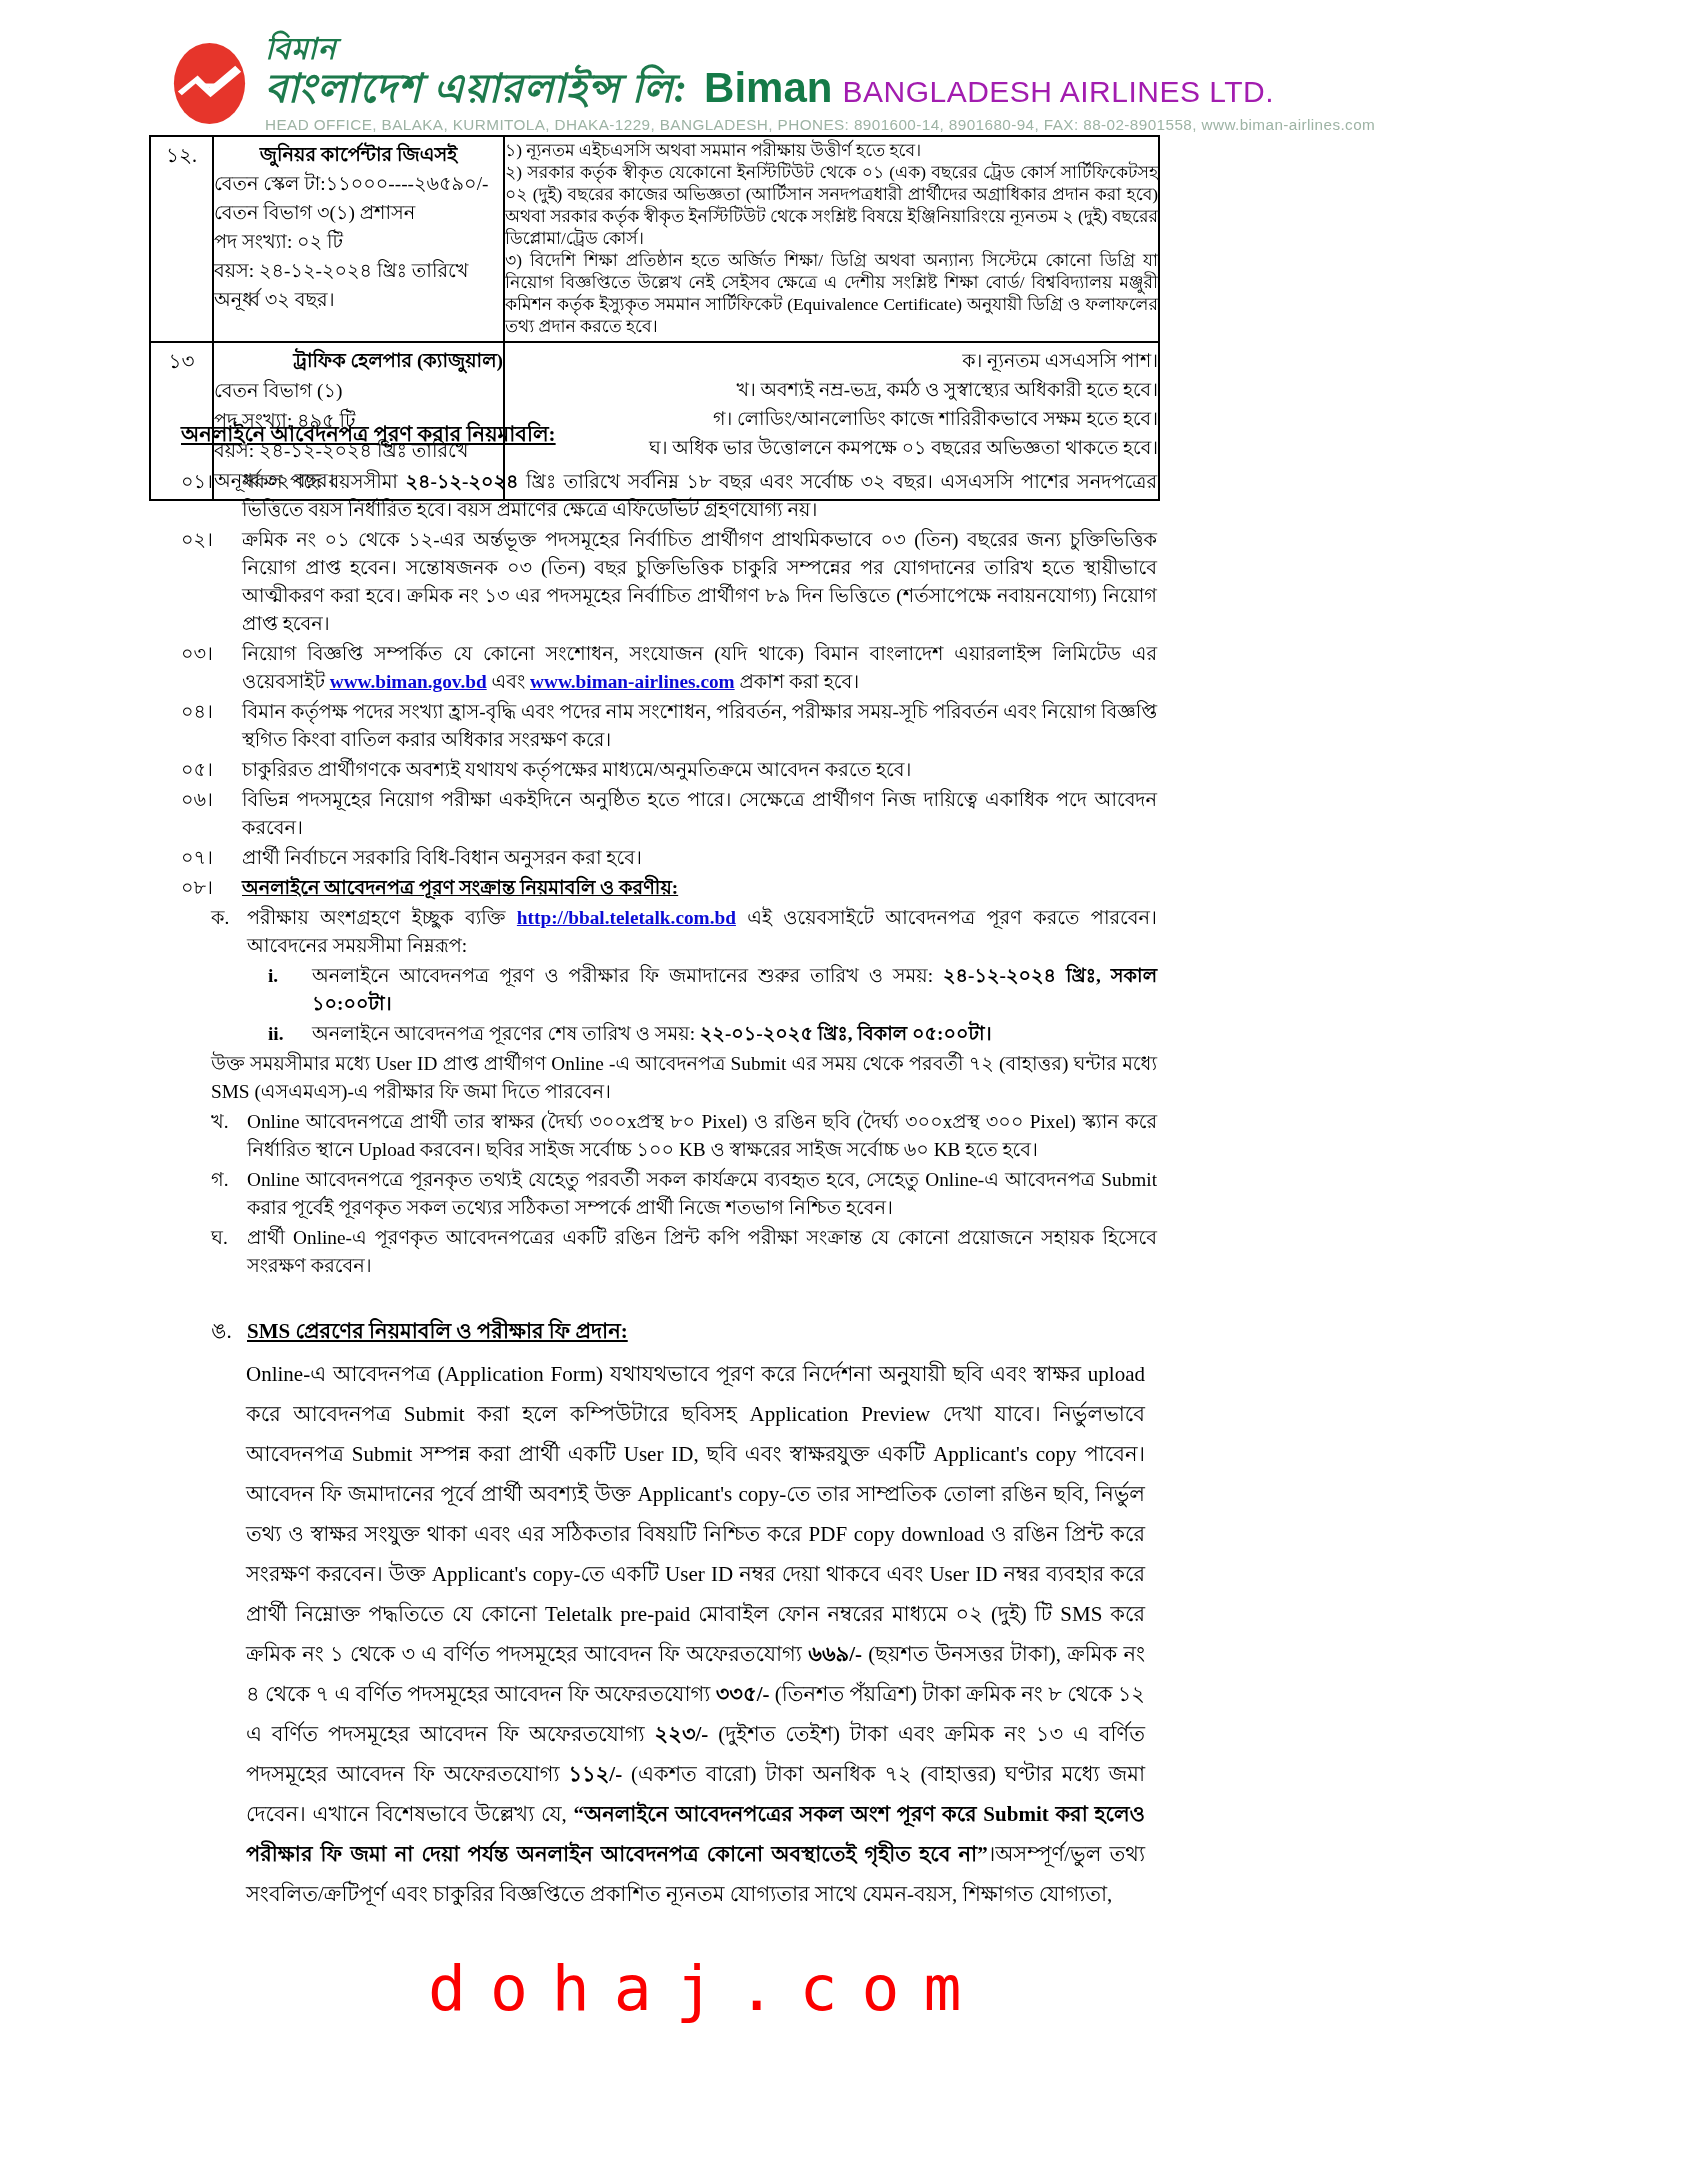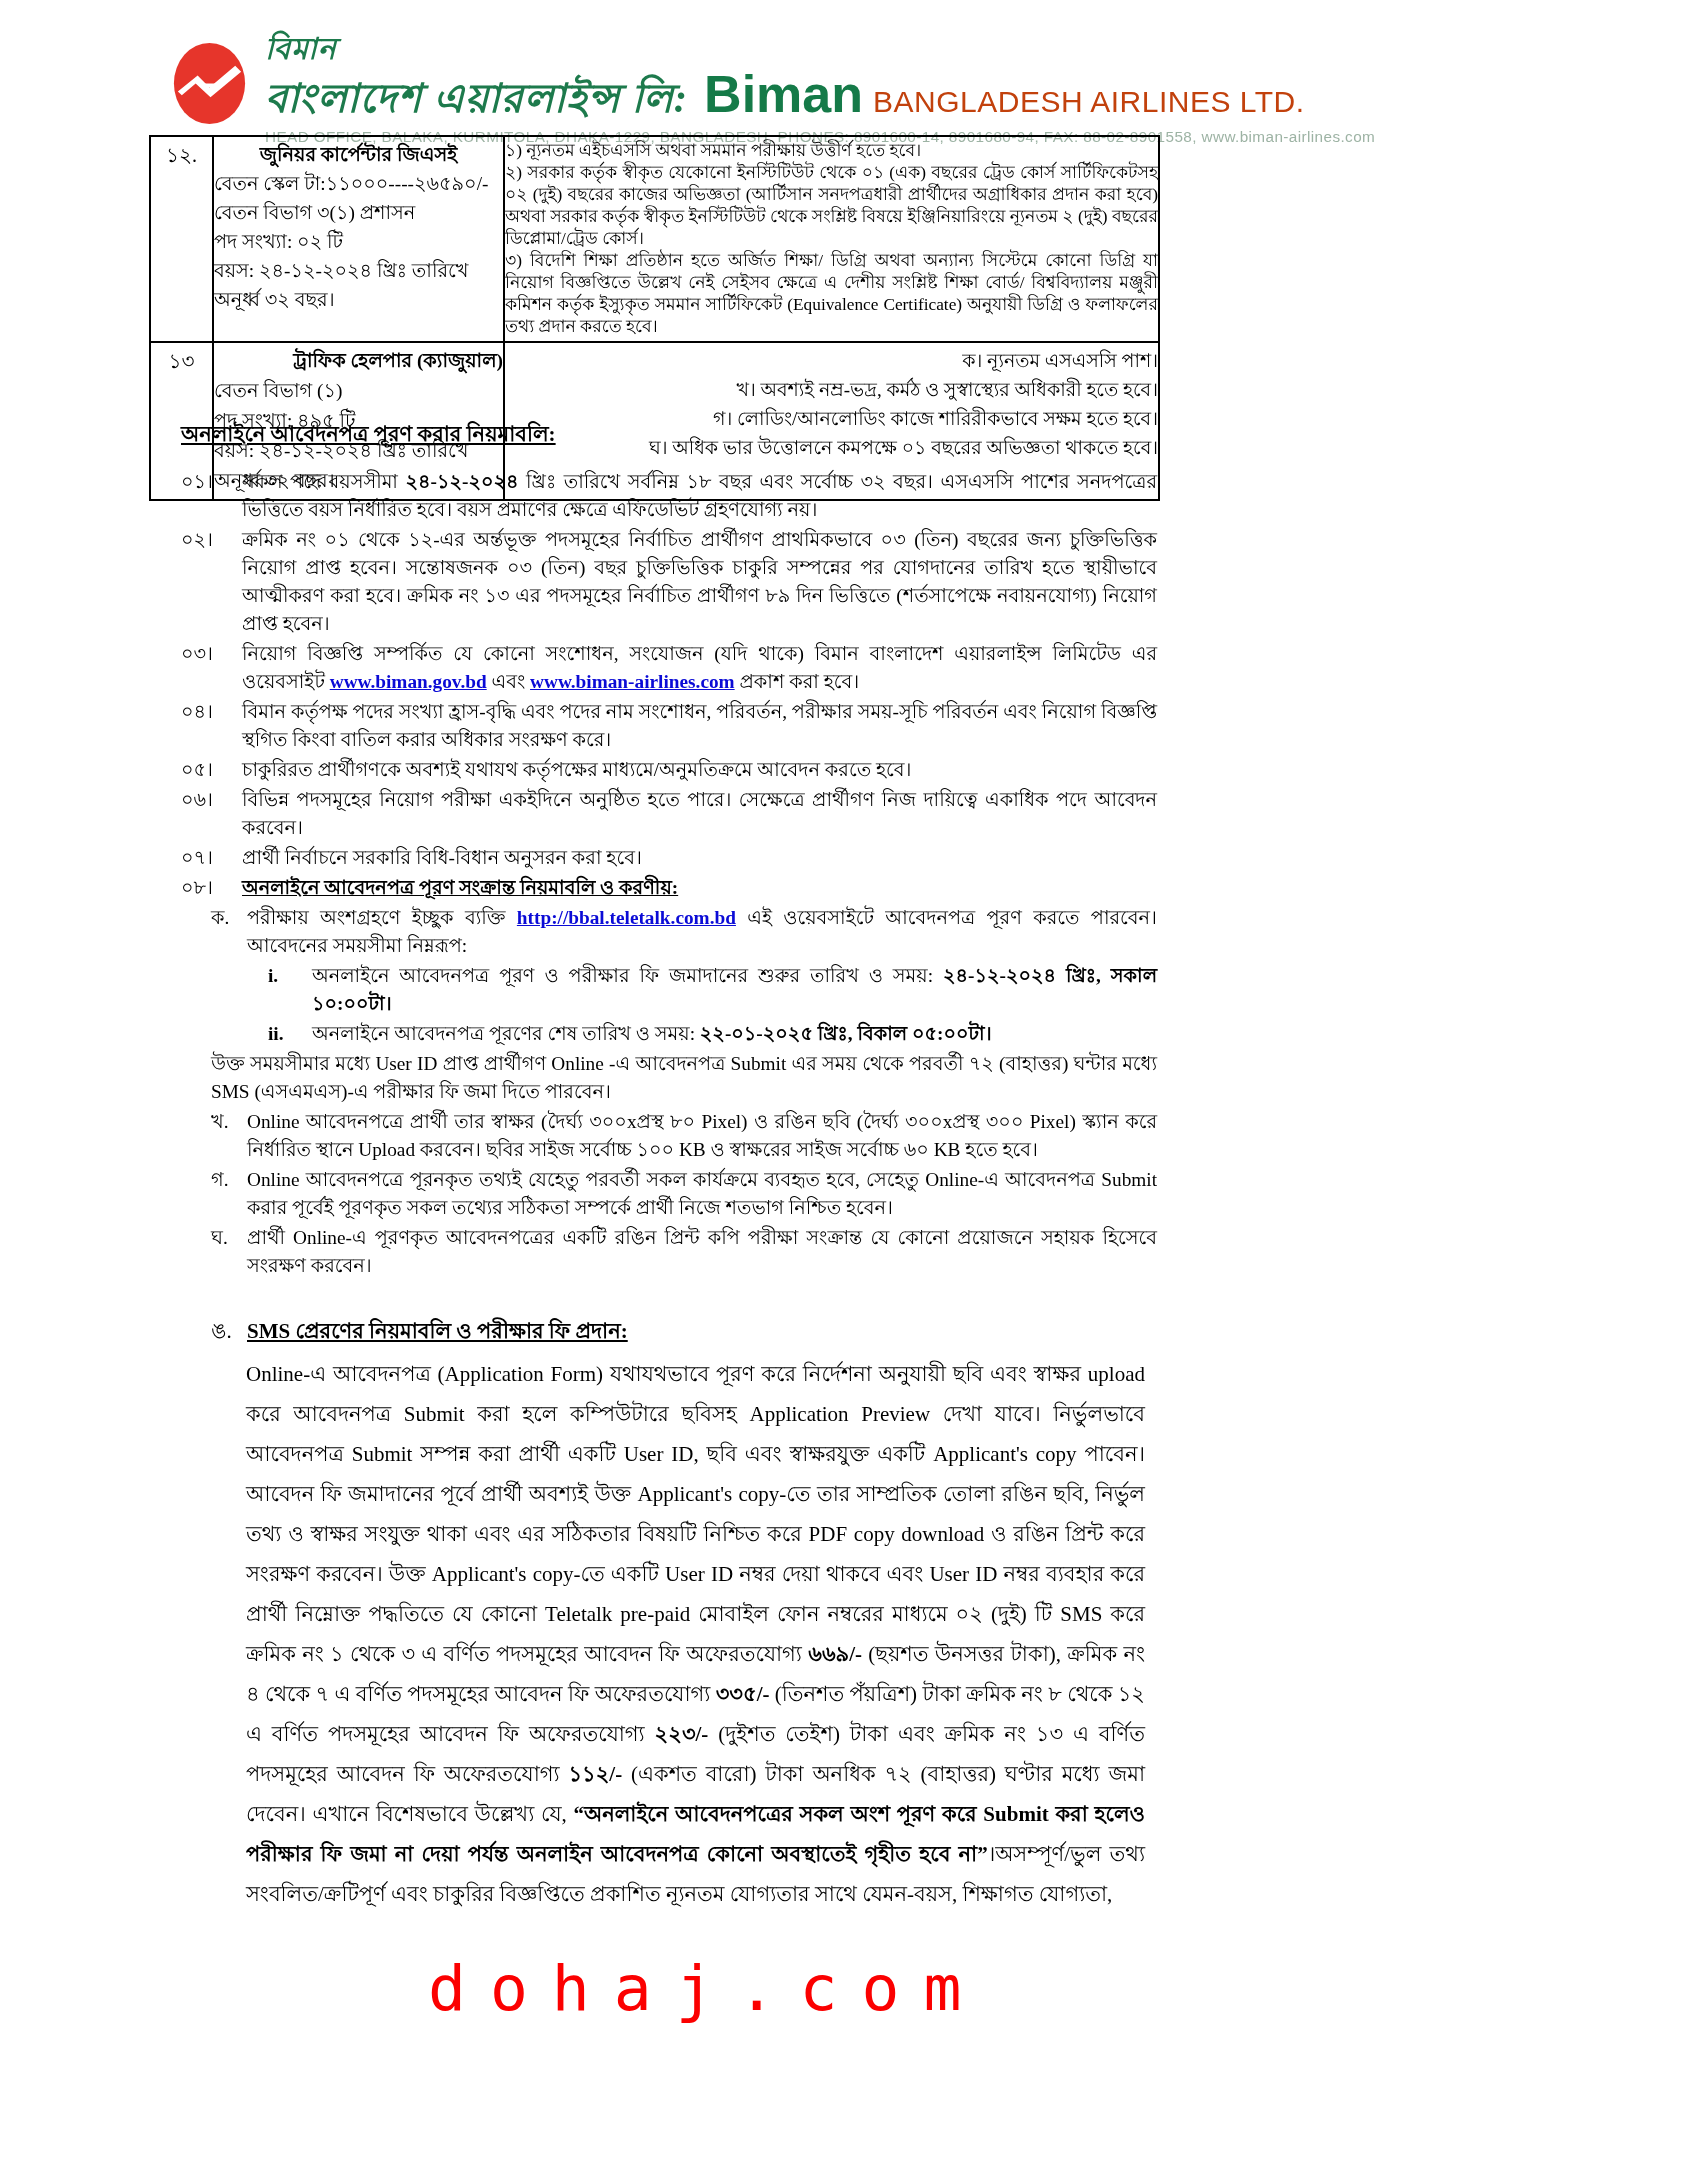--- a/index.html
+++ b/index.html
@@ -6,22 +6,22 @@
   .page{position:relative;width:1683px;height:2178px;background:#ffffff;overflow:hidden;
         font-family:"Liberation Serif","DejaVu Serif",serif;color:#000;}
 
   
   .header{position:absolute;left:166px;top:34px;display:flex;align-items:flex-start;}
   .logo-icon{flex:none;margin-top:6px;}
   .logo-texts{margin-left:12px;}
   .bn-line1{font-size:30px;font-weight:bold;font-style:italic;color:#1d7a4c;line-height:30px;letter-spacing:1px;}
   .bn-line2-row{display:flex;align-items:baseline;white-space:nowrap;}
   .bn-line2{font-size:40px;font-weight:bold;font-style:italic;color:#1d7a4c;line-height:44px;letter-spacing:1px;}
-  .en-bold{font-family:"Liberation Sans","DejaVu Sans",sans-serif;font-weight:bold;font-size:52px;color:#157a48;margin-left:16px;}
-  .en-rest{font-family:"Liberation Sans","DejaVu Sans",sans-serif;font-size:30px;color:#c2410c;margin-left:10px;letter-spacing:0.5px;}
+  .en-bold{font-family:"Liberation Sans","DejaVu Sans",sans-serif;font-weight:bold;font-size:42px;color:#157a48;margin-left:16px;}
+  .en-rest{font-family:"Liberation Sans","DejaVu Sans",sans-serif;font-size:30px;color:#a21caf;margin-left:10px;letter-spacing:0.5px;}
   .addr{font-family:"Liberation Sans","DejaVu Sans",sans-serif;font-size:15.3px;color:#9db3a4;
         letter-spacing:0.4px;margin-top:4px;}
 
   
   .jobs-table{position:absolute;left:149px;top:135px;border-collapse:collapse;table-layout:fixed;width:1006px;}
   .jobs-table td{border:2px solid #000;vertical-align:top;padding:3px 0;}
   .serial-cell{width:61px;text-align:center;font-size:20px;padding-top:6px;}
   .post-cell{width:289px;font-size:19.3px;line-height:29px;}
   .qual-cell{width:653px;text-align:right;}
   .post-title{font-weight:bold;text-align:center;}

